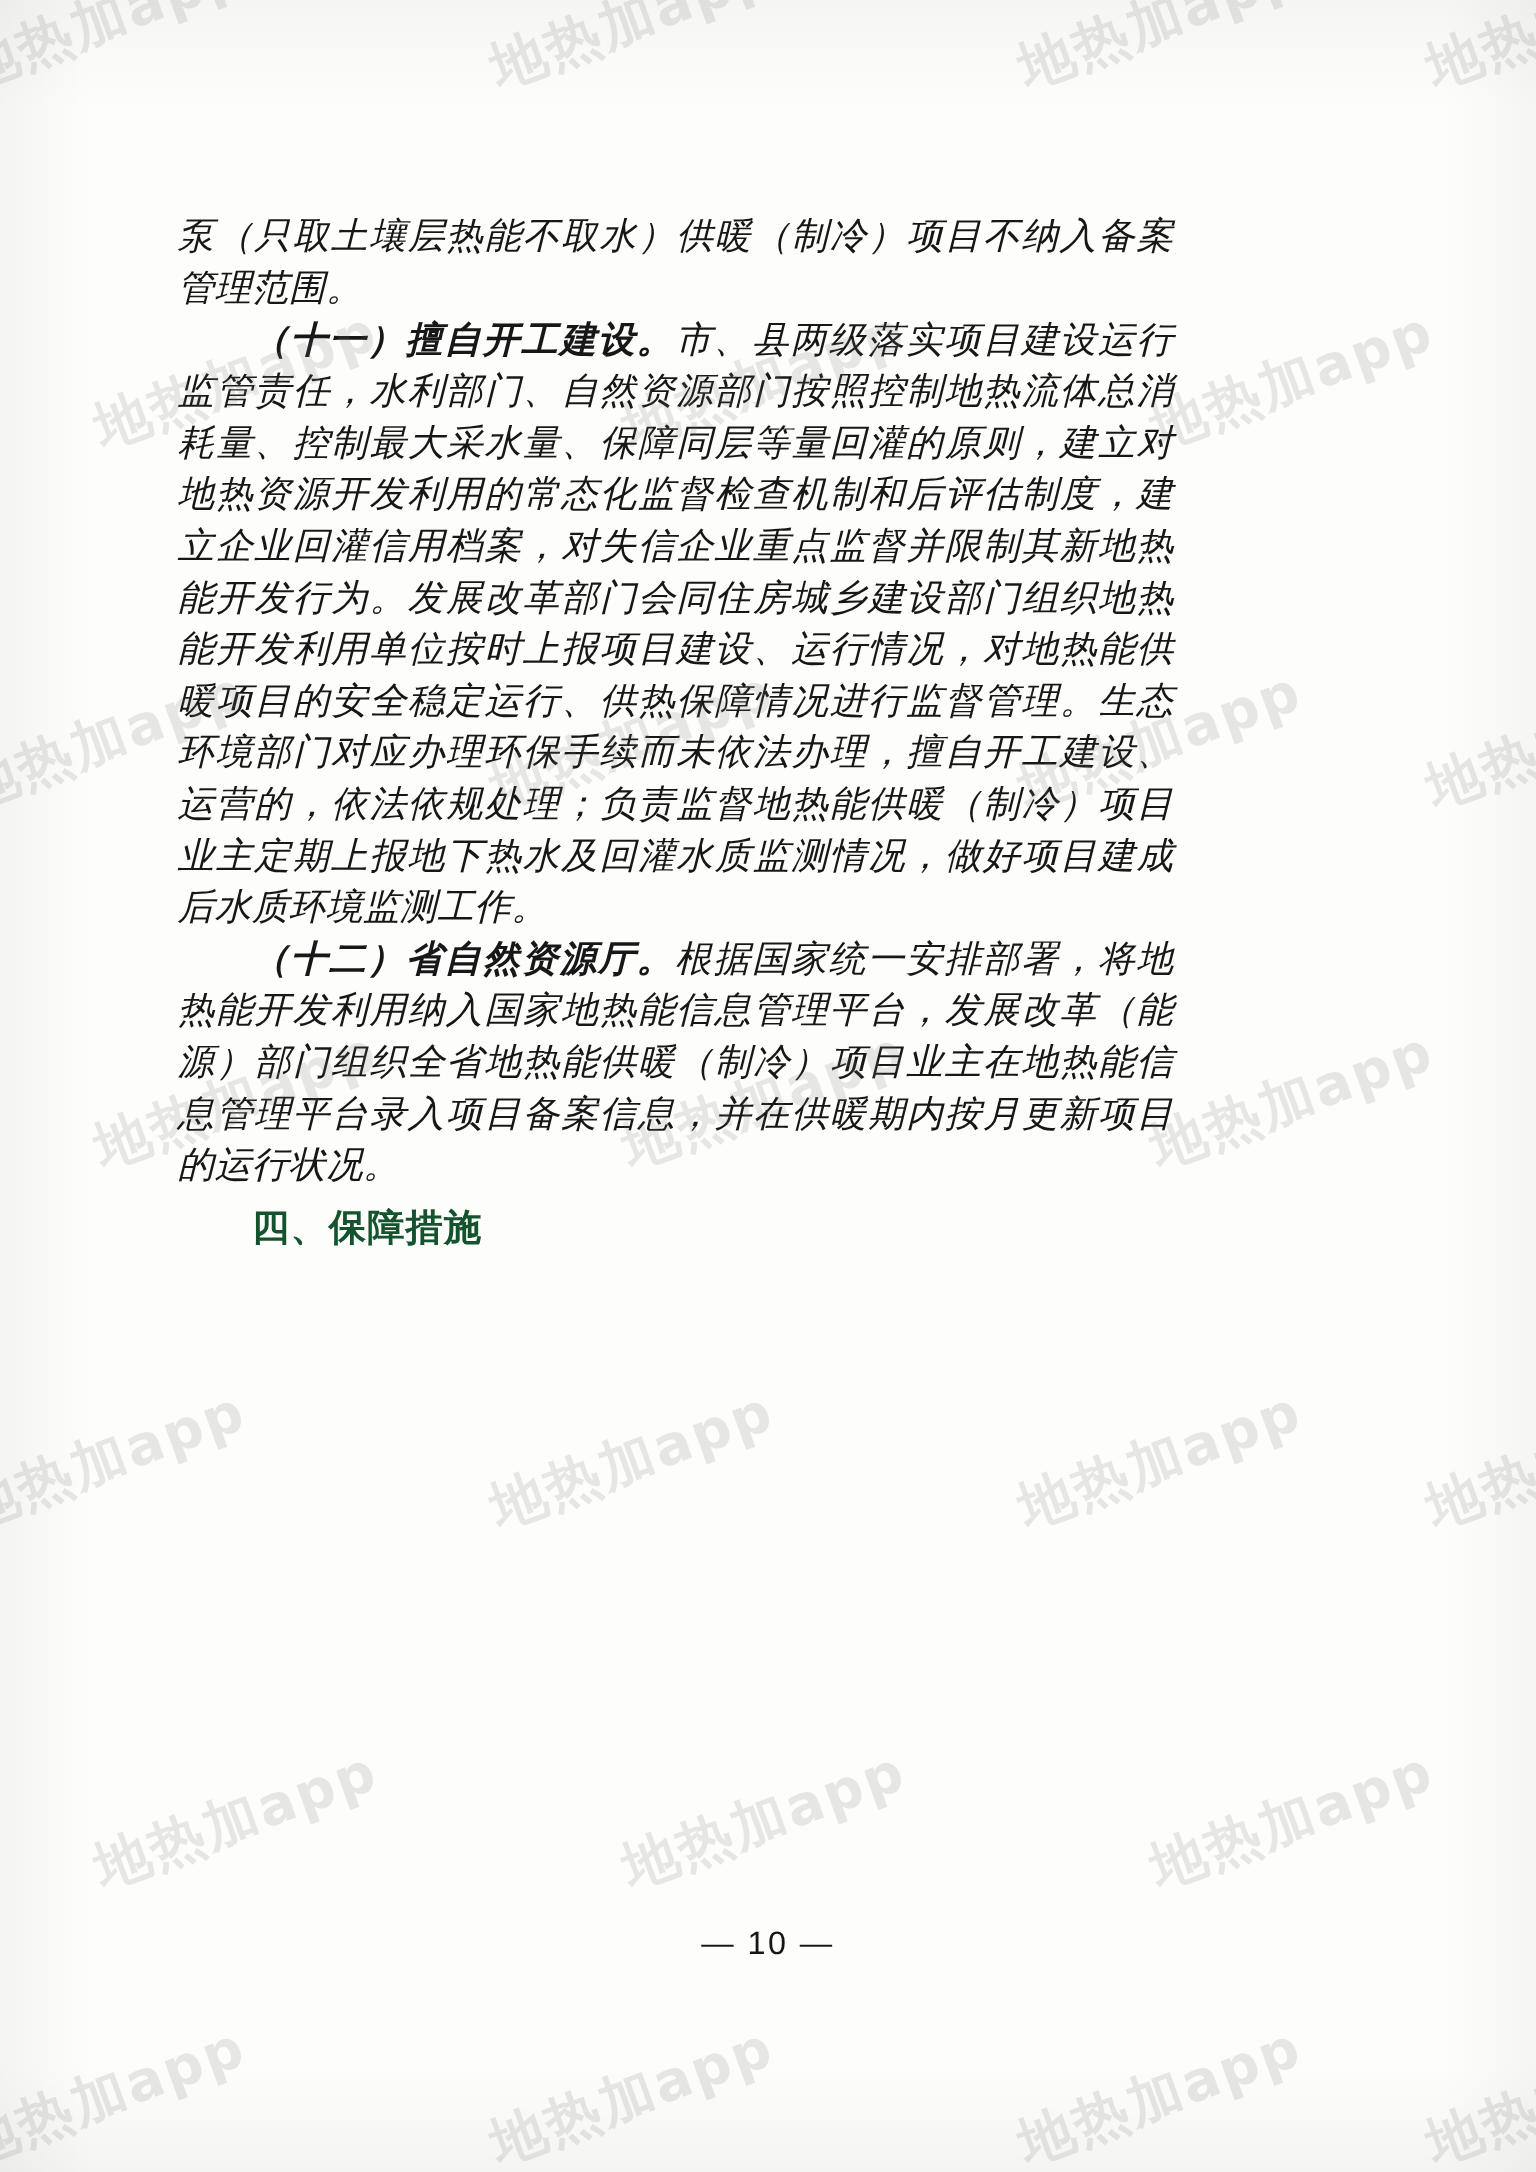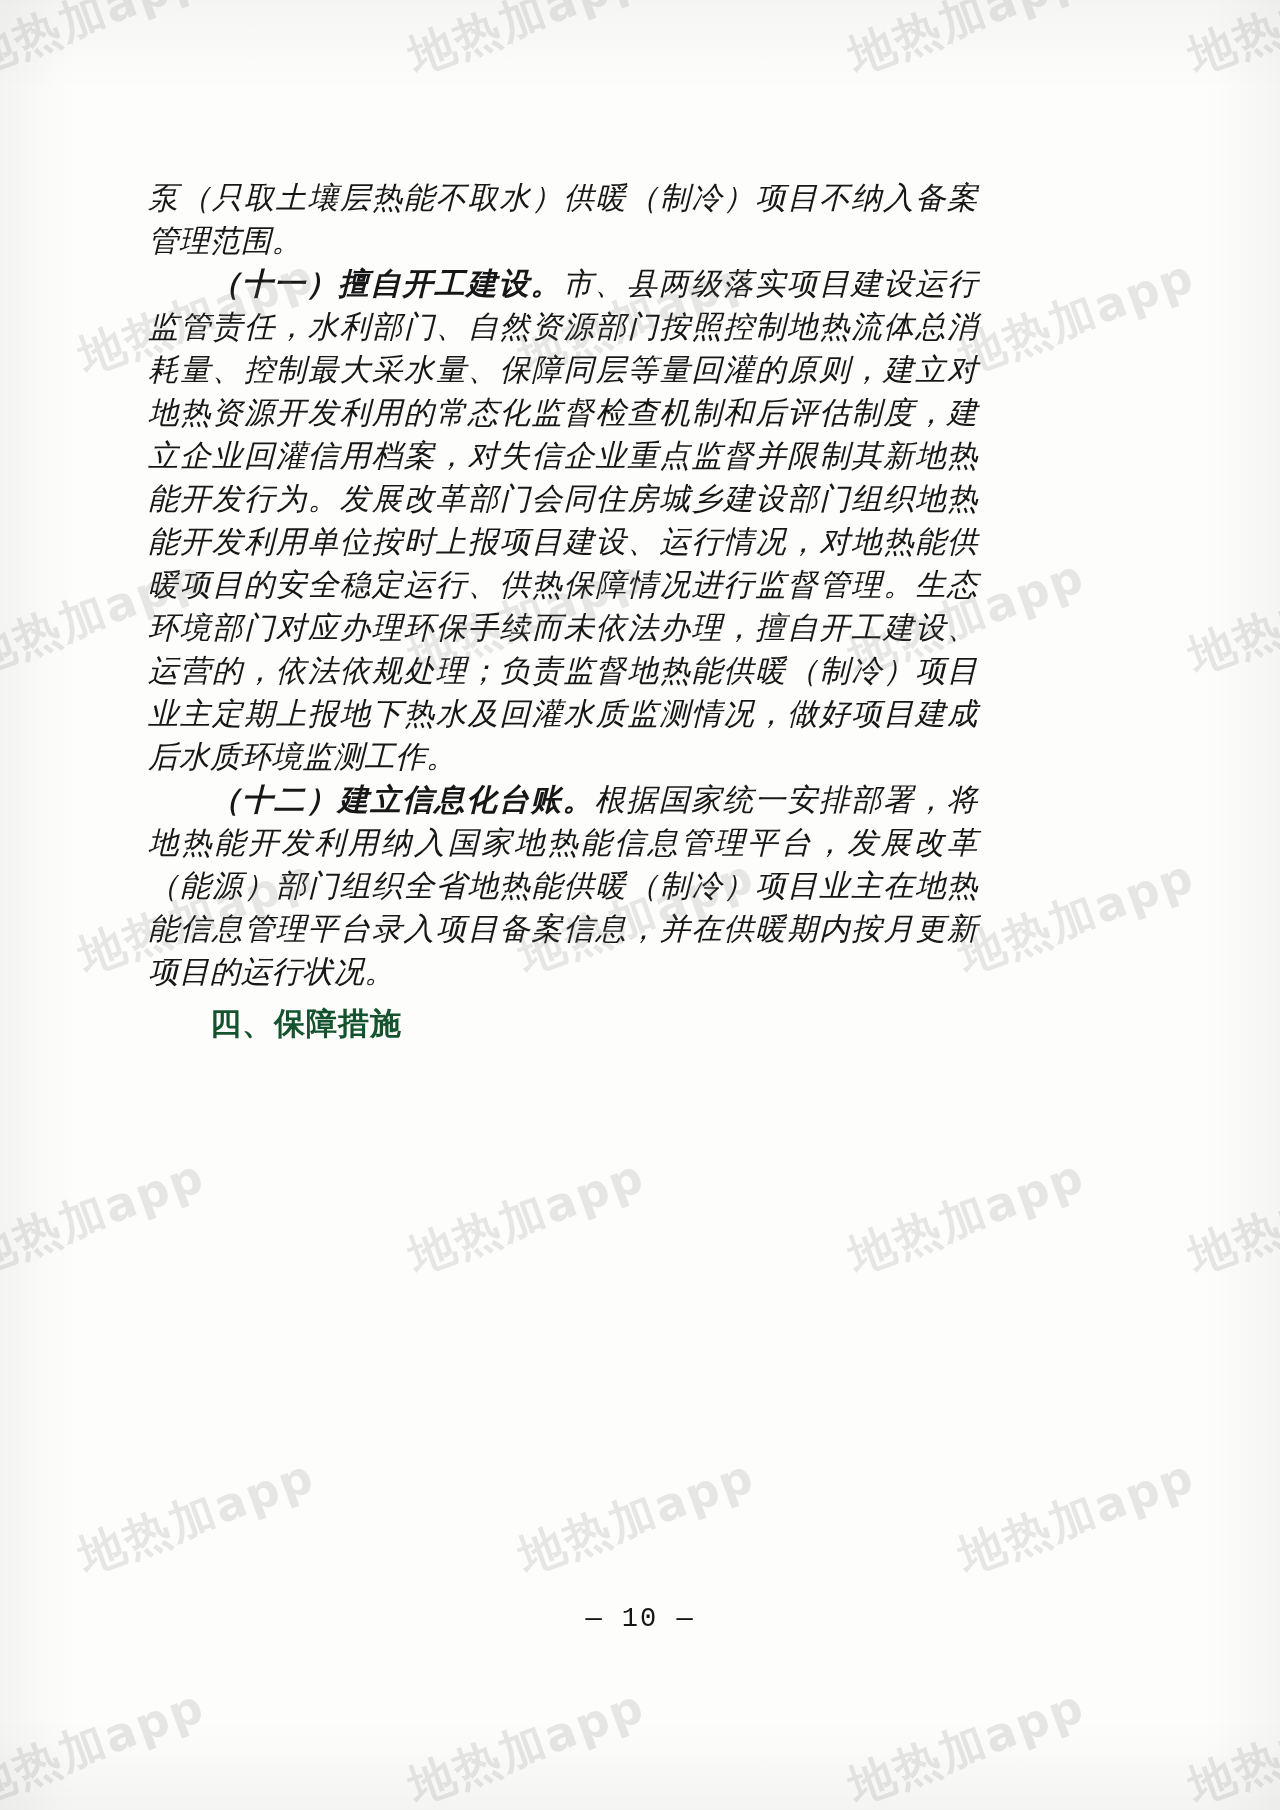--- a/index.html
+++ b/index.html
@@ -59,21 +59,21 @@
   }
   #page-number {
     position: absolute;
     left: 0;
     right: 0;
     top: 1604px;
     text-align: center;
     font-size: 27px;
     color: #161616;
     letter-spacing: 2px;
-    font-family: Liberation Mono, monospace;
+    font-family: Liberation Sans, sans-serif;
   }
   
   .wm {
     position: absolute;
     color: rgba(110, 110, 110, 0.16);
     font-size: 46px;
     font-weight: bold;
     letter-spacing: 2px;
     transform: rotate(-20deg);
     transform-origin: left top;
@@ -93,21 +93,21 @@
 
   <div id="content">
 
     <p class="para">泵（只取土壤层热能不取水）供暖（制冷）项目不纳入备案管理范围。</p>
 
     <p class="para indent">
       <span class="lead">（十一）擅自开工建设。</span><span>市、县两级落实项目建设运行监管责任，水利部门、自然资源部门按照控制地热流体总消耗量、控制最大采水量、保障同层等量回灌的原则，建立对地热资源开发利用的常态化监督检查机制和后评估制度，建立企业回灌信用档案，对失信企业重点监督并限制其新地热能开发行为。发展改革部门会同住房城乡建设部门组织地热能开发利用单位按时上报项目建设、运行情况，对地热能供暖项目的安全稳定运行、供热保障情况进行监督管理。生态环境部门对应办理环保手续而未依法办理，擅自开工建设、运营的，依法依规处理；负责监督地热能供暖（制冷）项目业主定期上报地下热水及回灌水质监测情况，做好项目建成后水质环境监测工作。</span>
     </p>
 
     <p class="para indent">
-      <span class="lead">（十二）建立信息化台账。</span><span>根据国家统一安排部署，将地热能开发利用纳入国家地热能信息管理平台，发展改革（能源）部门组织全省地热能供暖（制冷）项目业主在地热能信息管理平台录入项目备案信息，并在供暖期内按月更新项目的运行状况。</span>
+      <span class="lead">（十二）省自然资源厅。</span><span>根据国家统一安排部署，将地热能开发利用纳入国家地热能信息管理平台，发展改革（能源）部门组织全省地热能供暖（制冷）项目业主在地热能信息管理平台录入项目备案信息，并在供暖期内按月更新项目的运行状况。</span>
     </p>
 
     <p class="heading">四、保障措施</p>
 
 
   </div>
 
   <div id="page-number">— 10 —</div>
 
   <div class="wm-layer" id="watermarks">

